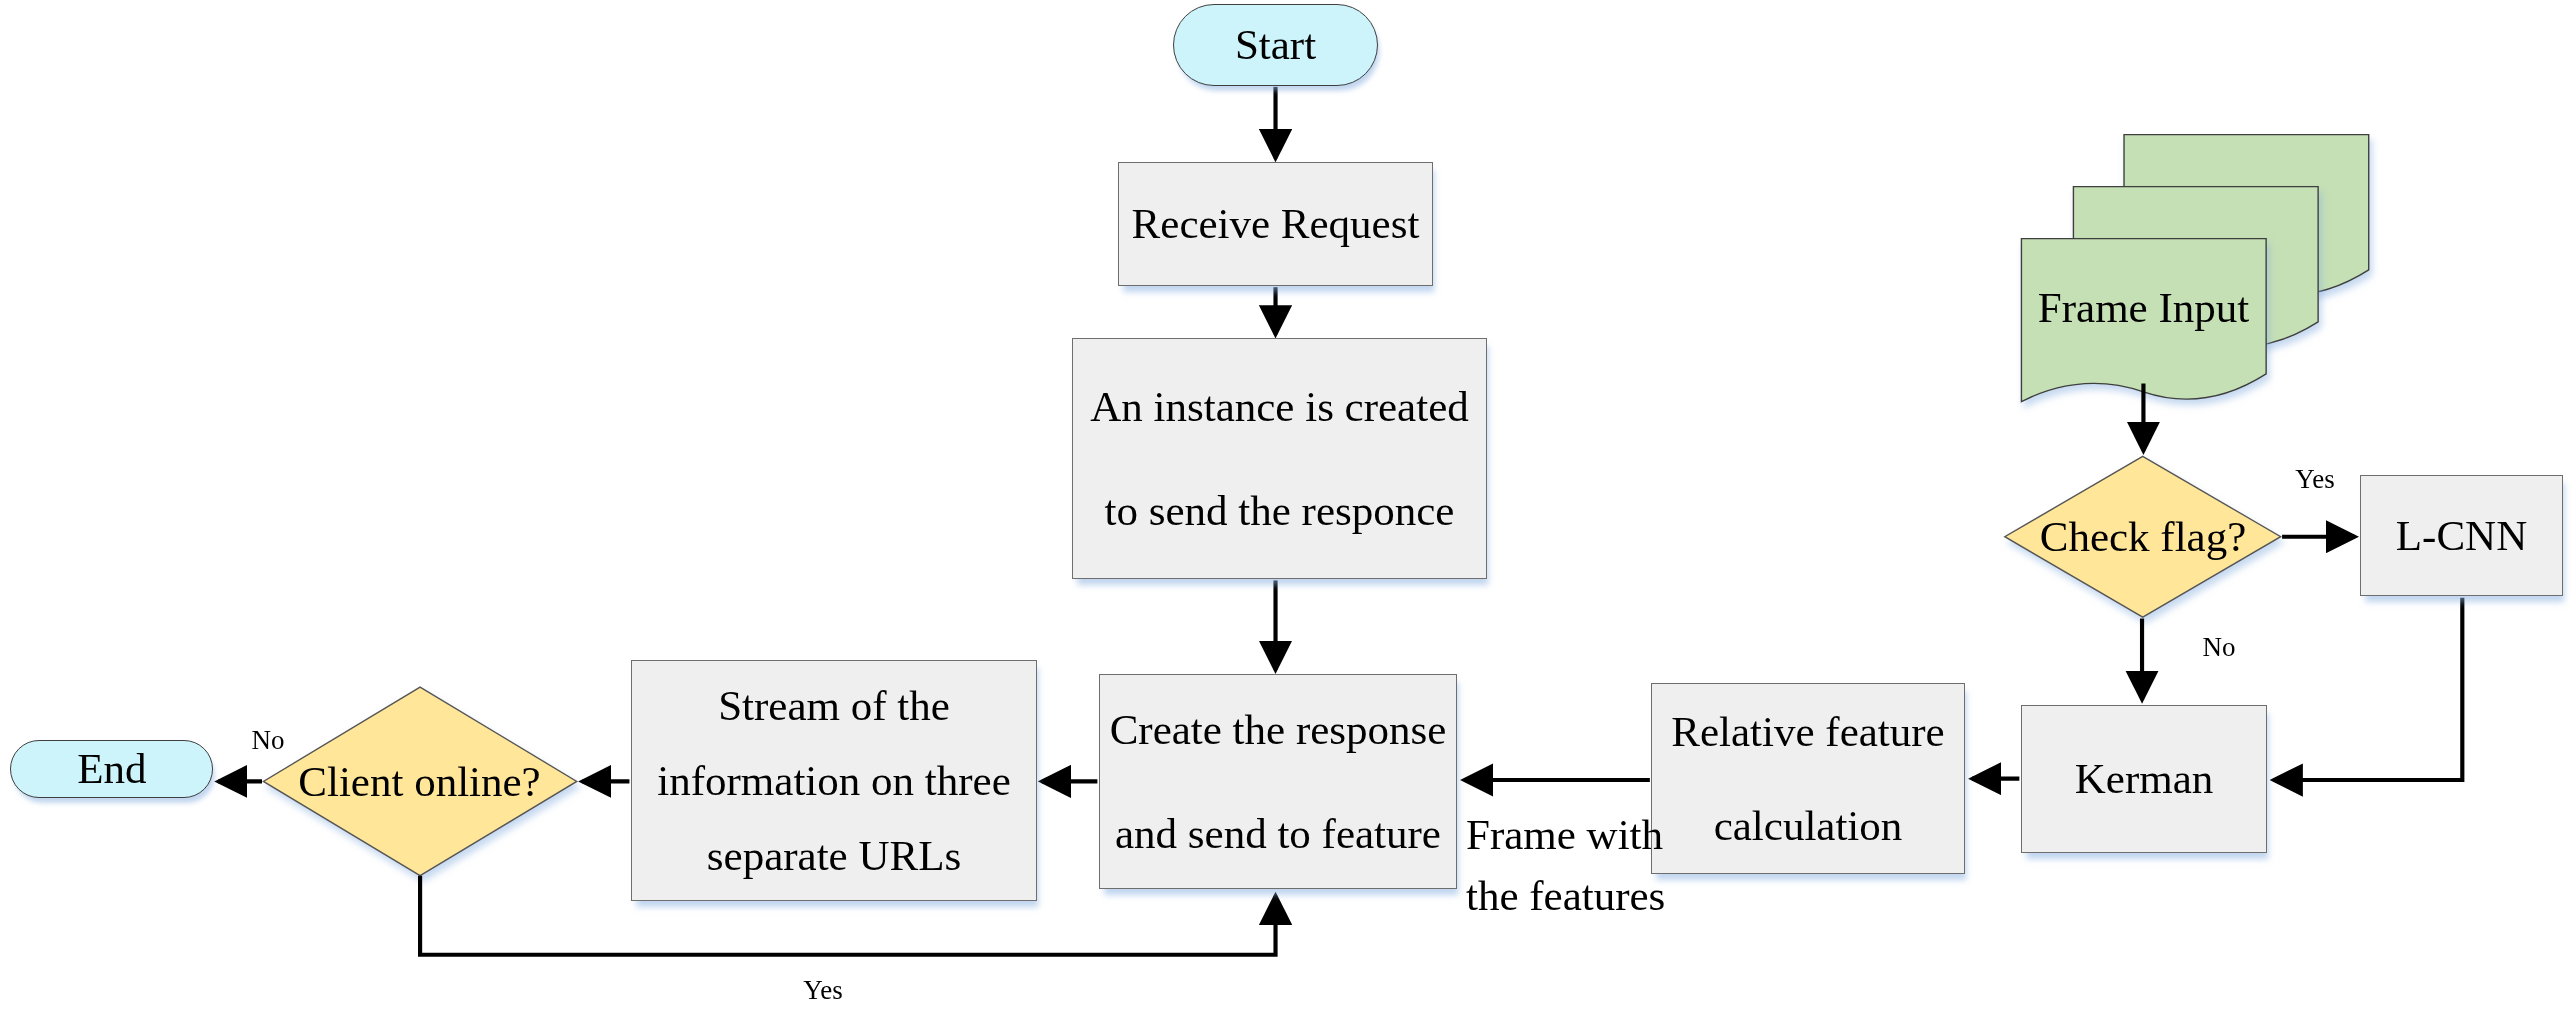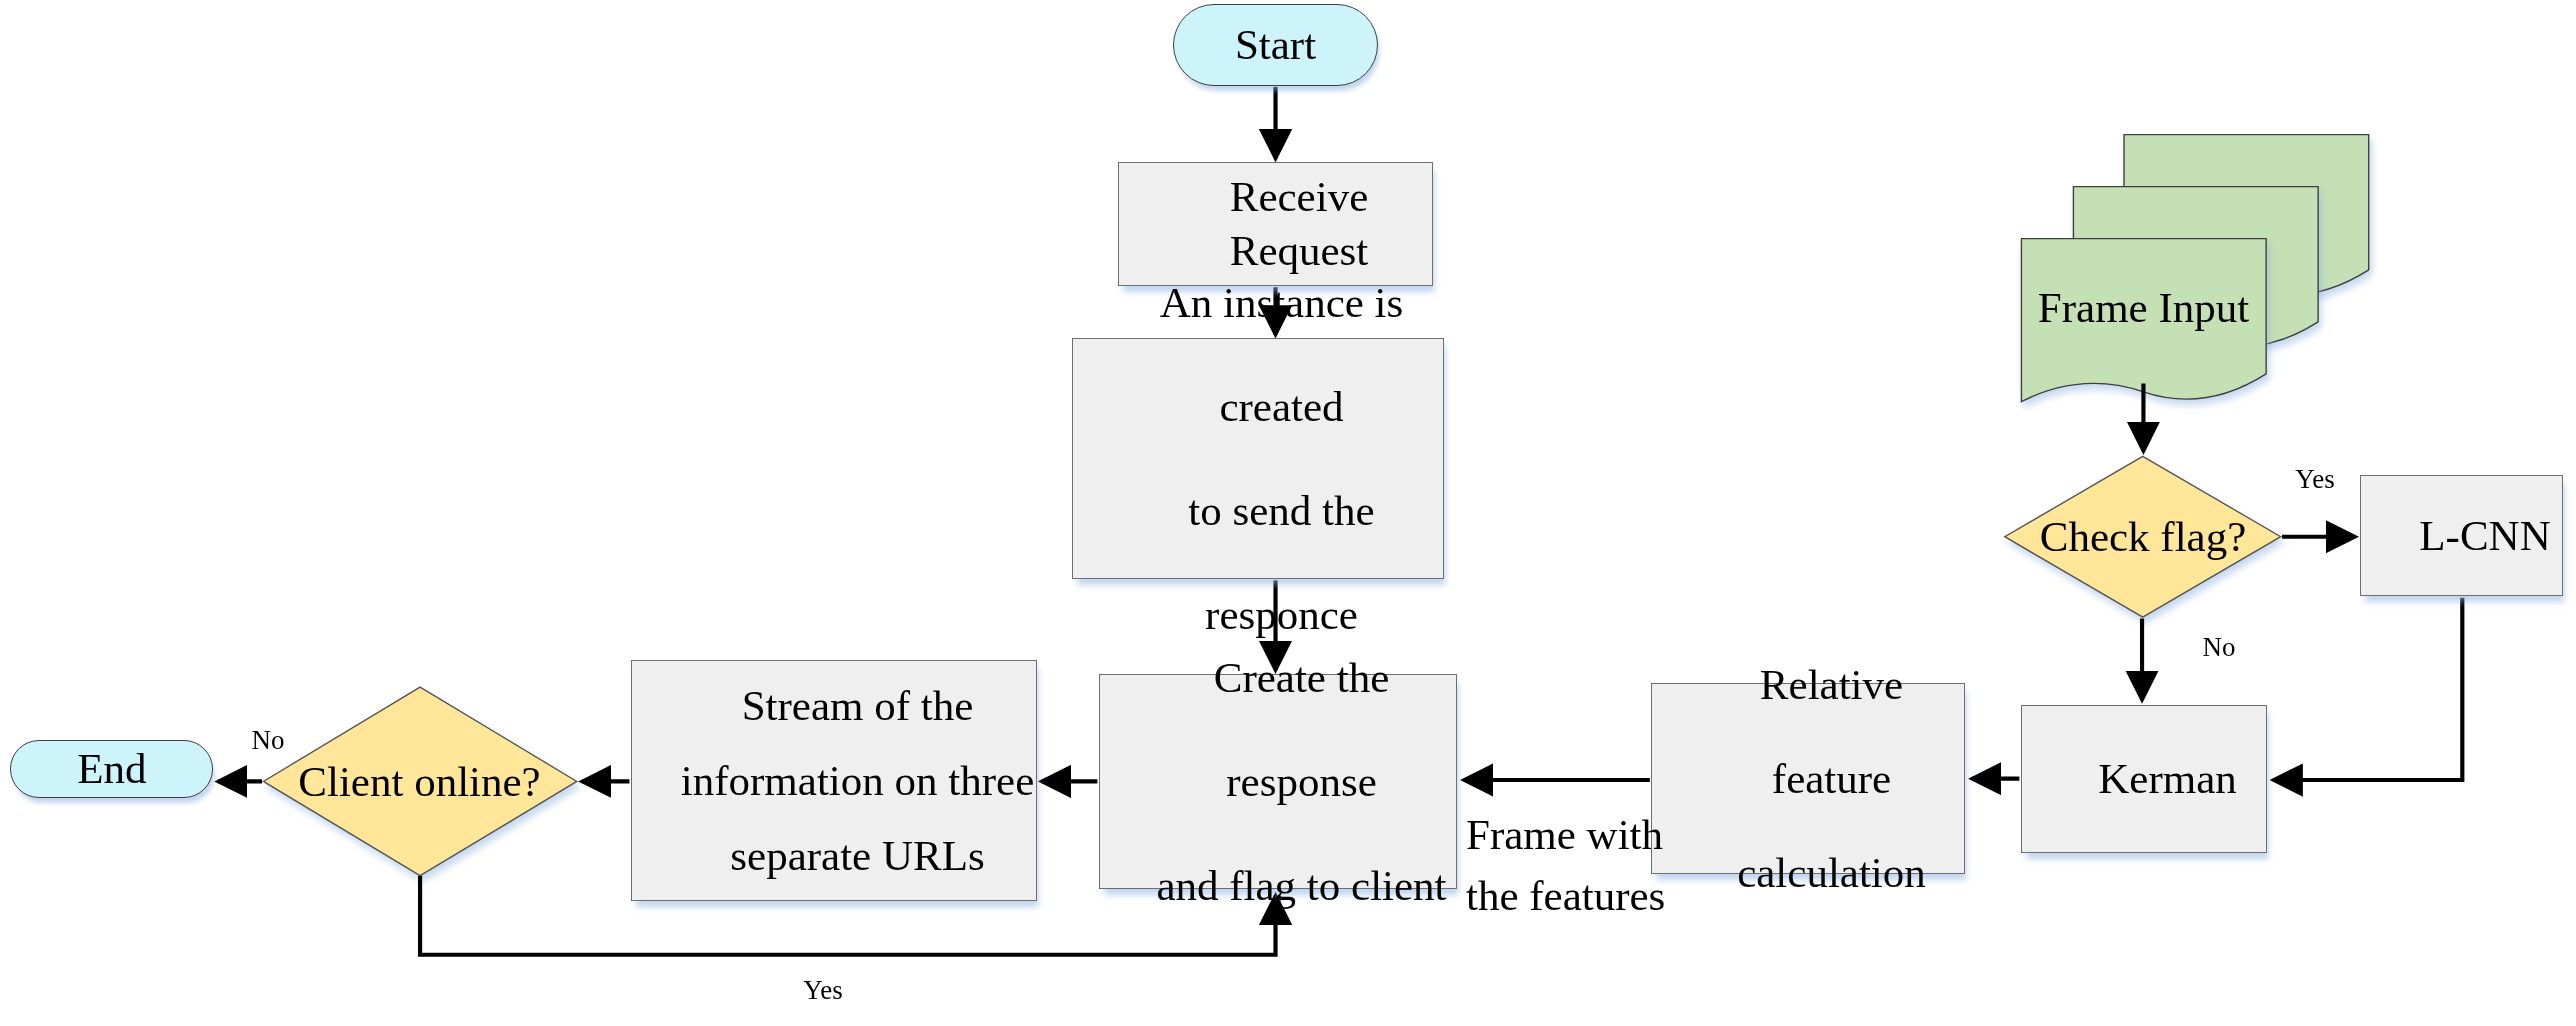--- a/index.html
+++ b/index.html
@@ -19,21 +19,20 @@
     text-align:center;
     font-size:43px;
     white-space:pre-line;
     box-sizing:border-box;
     line-height:1.25;
   }
   .process{
     background:var(--process-fill,#efefef);
     border:1.4px solid #6e6e6e;
     box-shadow:3.5px 7px 6.2px -1.4px rgba(141,179,226,0.55);
-    padding-left:47px;
   }
   .terminal{
     background:var(--terminal-fill,#cdf4fa);
     border:1.4px solid #3f3f3f;
     border-radius:42px;
     box-shadow:2.8px 6.2px 5.5px -1.4px rgba(141,179,226,0.55);
   }
   .diamond-label{
     position:absolute;display:flex;align-items:center;justify-content:center;
     font-size:43px;pointer-events:none;
@@ -95,25 +94,25 @@
     <line class="wire" x1="3090" y1="892" x2="3090" y2="1009" marker-end="url(#arrow)"></line>
     <path class="wire" d="M3552,862 V1125 H3280" marker-end="url(#arrow)"></path>
     <line class="wire" x1="2913" y1="1123" x2="2845" y2="1123" marker-end="url(#arrow)"></line>
     <line class="wire" x1="2380" y1="1125" x2="2112" y2="1125" marker-end="url(#arrow)"></line>
   </svg>
 
   <div class="node terminal" style="left:1173px;top:3.5px;width:205px;height:82px;">Start</div>
 
   <div class="node process" style="left:1118px;top:162px;width:315px;height:124px;">Receive Request</div>
 
-  <div class="node process lh-150" style="left:1072px;top:338px;width:372px;height:241px;">An instance is created
+  <div class="node process lh-150" style="left:1072px;top:338px;width:415px;height:241px;">An instance is created
 to send the responce</div>
 
   <div class="node process lh-150" style="left:1099px;top:674px;width:358px;height:215px;">Create the response
-and flag to client</div>
+and send to feature</div>
 
   <div class="node process lh-108" style="left:631px;top:660px;width:406px;height:241px;">Stream of the
 information on three
 separate URLs</div>
 
   <div class="node terminal" style="left:10.4px;top:740px;width:203px;height:58px;">End</div>
 
   <div class="node process" style="left:2360px;top:475px;width:203px;height:121px;">L-CNN</div>
 
   <div class="node process" style="left:2021px;top:705px;width:246px;height:148px;text-align:center;">Kerman</div>

